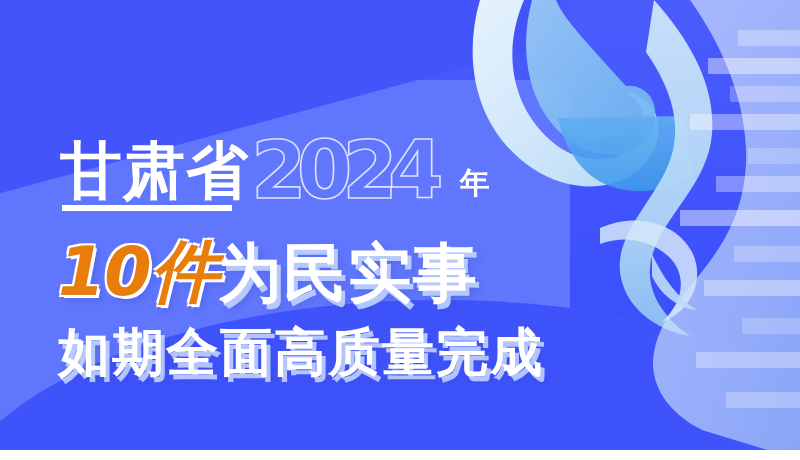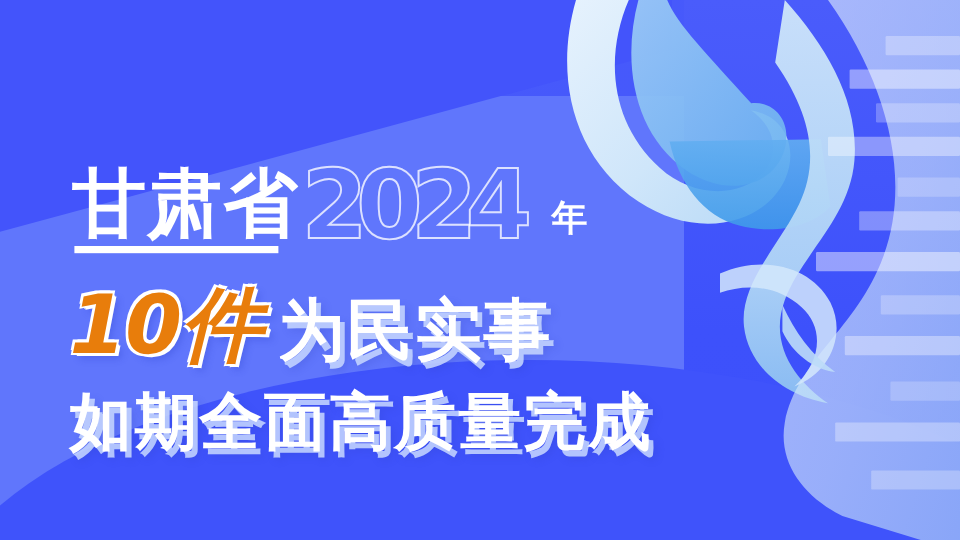--- a/index.html
+++ b/index.html
@@ -175,26 +175,25 @@
     text-shadow:
        2px  2px 0 #ffffff,
       -2px  2px 0 #ffffff,
        2px -2px 0 #ffffff,
       -2px -2px 0 #ffffff,
        3px  3px 0 #ffffff,
        5px  5px 6px rgba(40,60,200,0.28);
     font-family: "DejaVu Sans", sans-serif;
   }
   .white-big {
-    font-size: 56px;
+    font-size: 64px;
     line-height: 60px;
     font-weight: bold;
     color: #ffffff;
     letter-spacing: 1px;
-    margin-left: 14px;
     text-shadow: 4px 5px 0 rgba(200,216,255,0.85), 6px 7px 7px rgba(40,60,180,0.22);
     font-family: "Liberation Sans", "DejaVu Sans", sans-serif;
   }
 
   .line3 {
     position: absolute;
     left: 58px;
     top: 322px;
     font-size: 52px;
     line-height: 60px;

